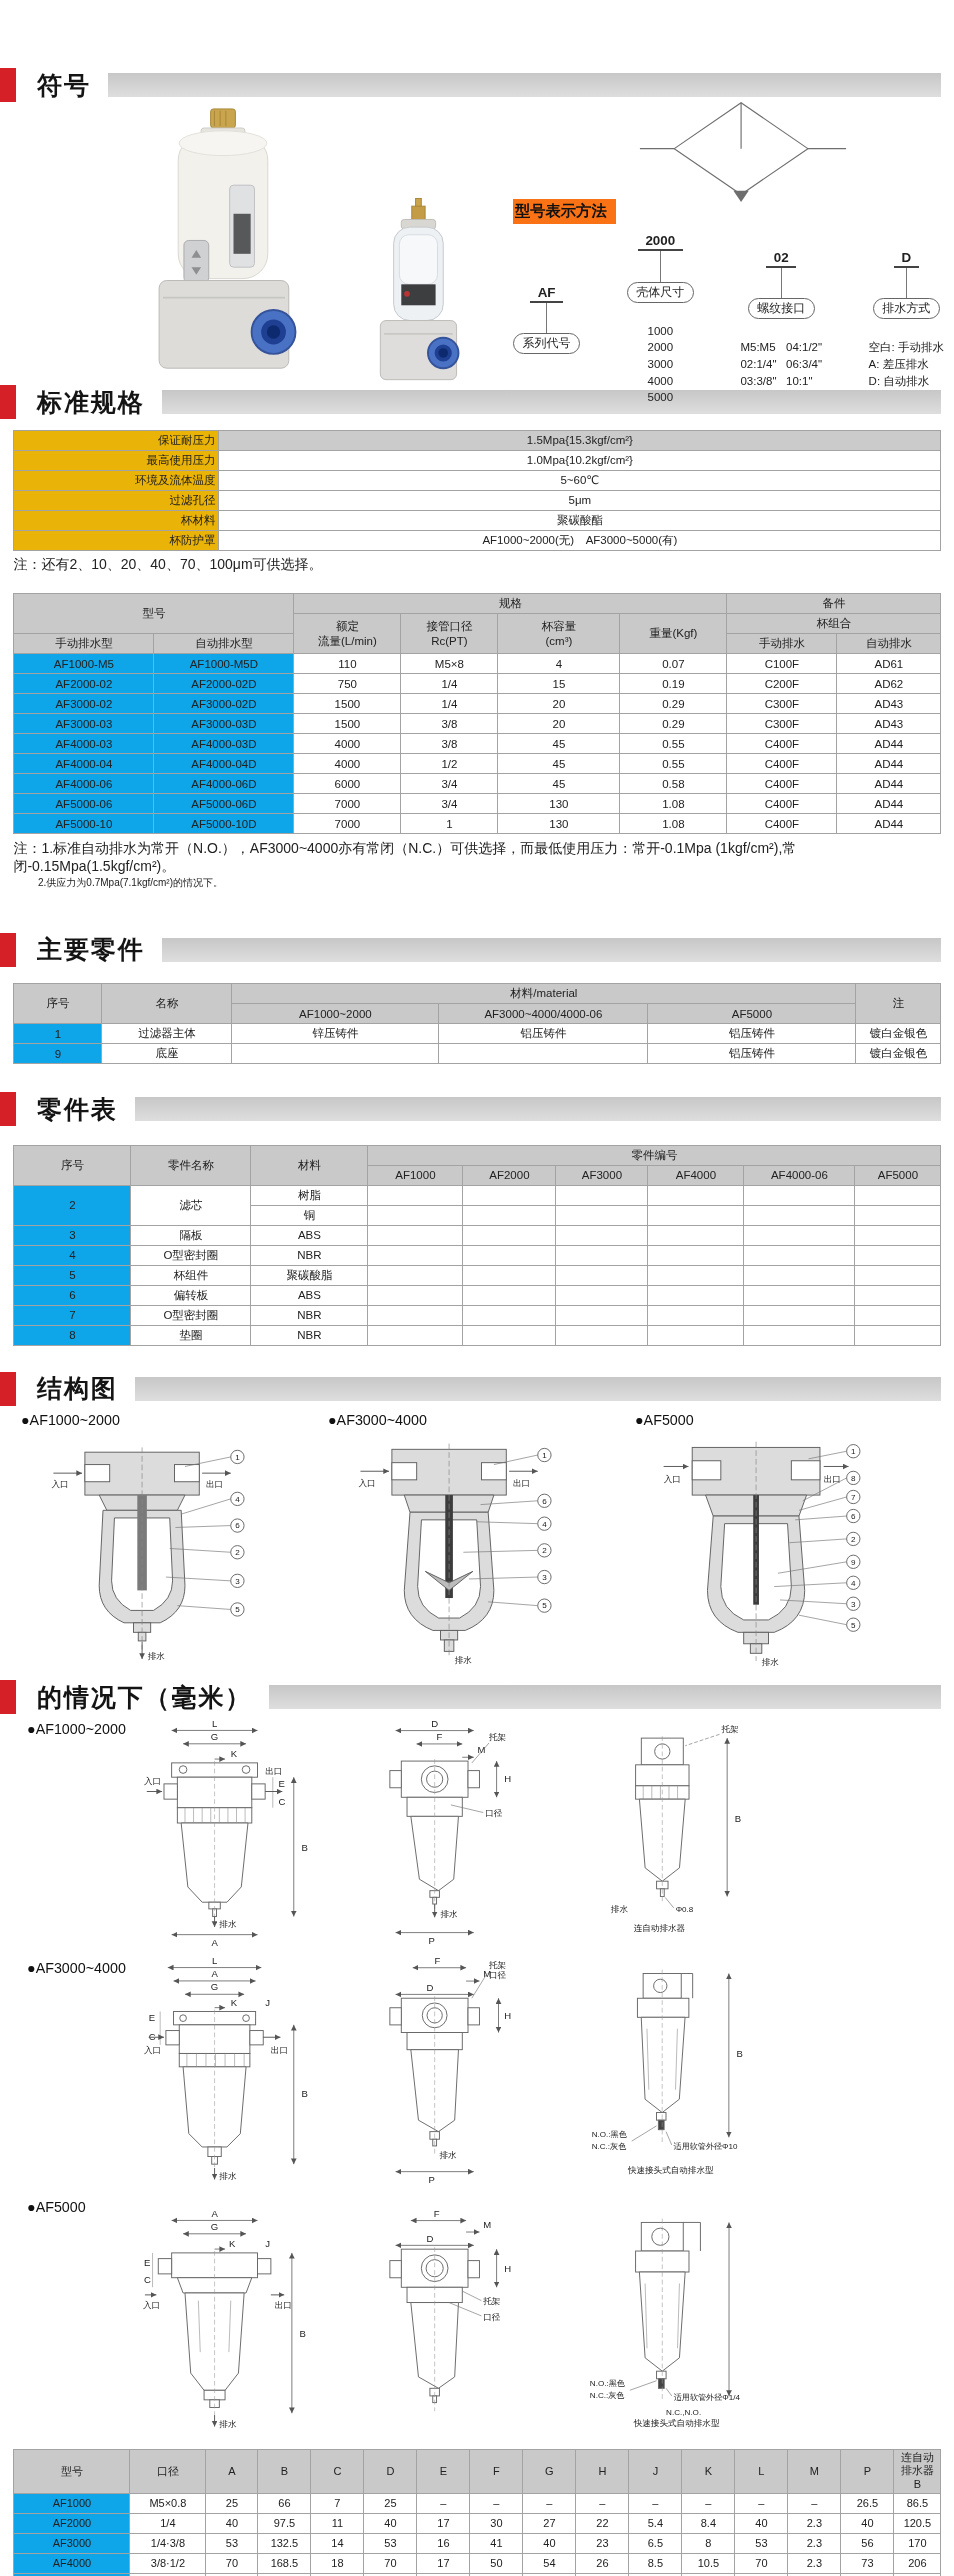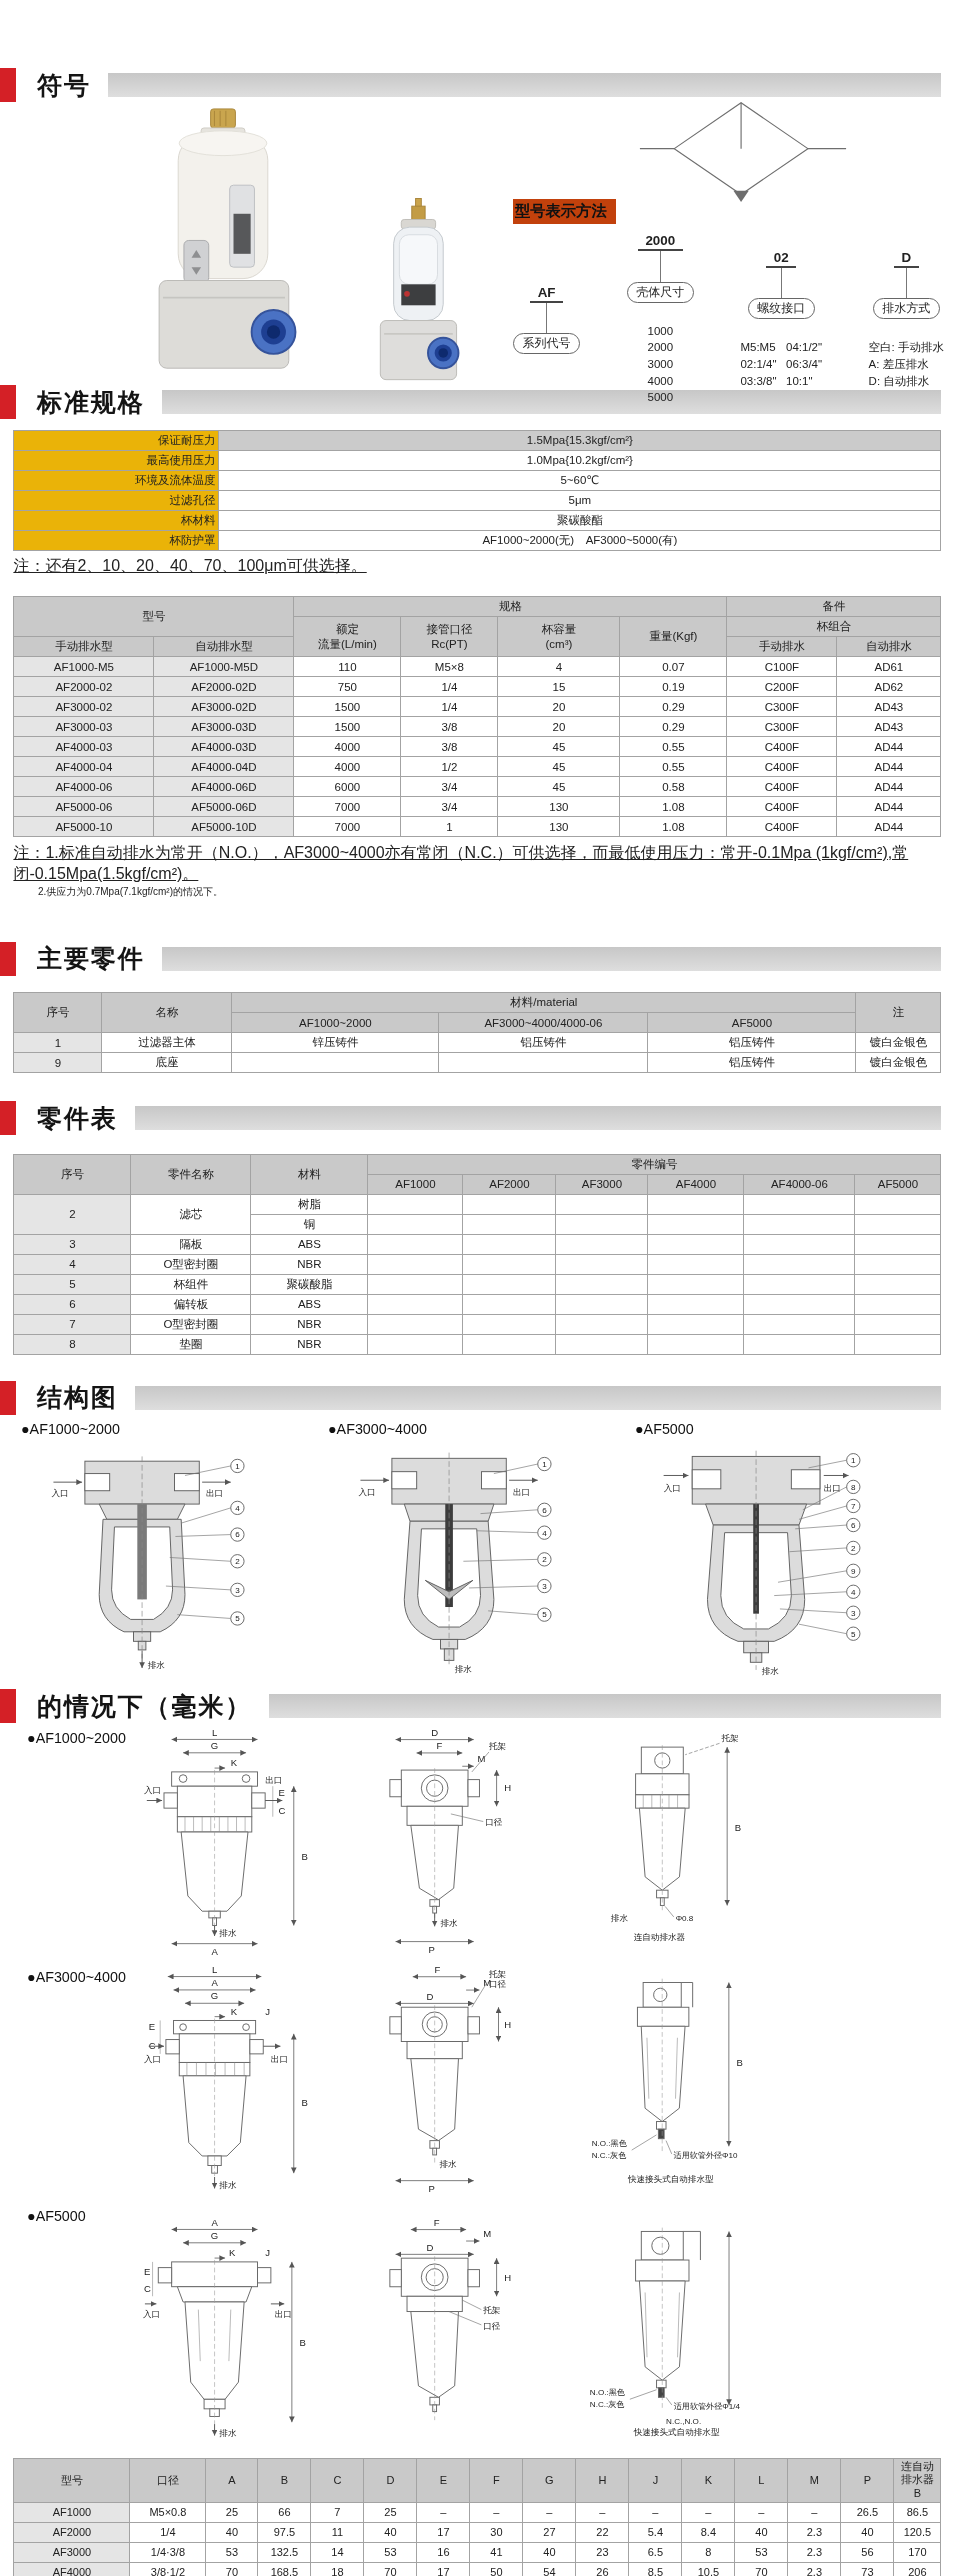--- a/index.html
+++ b/index.html
@@ -11,31 +11,31 @@
   .red-sq{width:16px;height:34px;background:#d42026;flex:0 0 auto;}
   .sec-title{font-size:25px;font-weight:bold;color:#141414;margin:0 0 0 21px;letter-spacing:1.9px;white-space:nowrap;}
   .sec-bar{flex:1;height:24px;margin-left:17px;background:linear-gradient(180deg,#c7c7c7,#dedede);}
 
   
   table.cat{border-collapse:collapse;width:928px;margin:7.6px auto 0 13.4px;font-size:11.5px;}
   table.cat th,table.cat td{border:1px solid #a3a3a3;height:17px;padding:1px 2.9px;text-align:center;font-weight:normal;color:#222;}
   table.cat thead th{background:#c9c9c9;}
   table.cat td.lbl{background:#eab308;text-align:right;padding-left:29px;}
   table.cat td.gr{background:#cbcbcb;}
-  table.cat td.mdl{background:#e5e5e5;}
+  table.cat td.mdl{background:#0ea5e9;}
   .pre{white-space:pre-line;line-height:1.25;}
-  .note-line{font-size:16px;margin:5.7px 0 0 13.4px;color:#222;text-decoration:underline;}
+  .note-line{font-size:14px;margin:5.7px 0 0 13.4px;color:#222;}
   .note-line2{font-size:10px;margin:0 0 0 38px;color:#222;}
 
   
   #sec1-content{position:relative;height:277px;}
   #photos{position:absolute;left:100px;top:1.9px;}
   #pneu-symbol{position:absolute;left:638px;top:-5.7px;}
   #model-code{position:absolute;left:513px;top:94px;width:431px;}
-  .mc-title{display:inline-block;background:#c2410c;padding:1.9px 9.5px 1.9px 1.9px;font-size:15.3px;font-weight:bold;color:#111;}
+  .mc-title{display:inline-block;background:#f97316;padding:1.9px 9.5px 1.9px 1.9px;font-size:15.3px;font-weight:bold;color:#111;}
   .mc-row{display:flex;justify-content:space-between;margin-top:9.5px;align-items:center;}
   .mc-col{display:flex;flex-direction:column;align-items:center;}
   .mc-code{font-weight:bold;font-size:13.4px;border-bottom:2.9px double #444;padding:0 7.6px 1px;}
   .mc-line{width:0;border-left:1px solid #777;height:30.5px;}
   .mc-box{border:1.4px solid #666;border-radius:12.4px;padding:1px 8.6px;font-size:12px;background:#fff;white-space:nowrap;}
   .mc-opts{font-size:11.5px;line-height:1.45;margin-top:20px;text-align:left;}
   .mc-2col{display:flex;gap:9.5px;}
 
   
   .diag-row{display:flex;margin:1.9px 0 0 13.4px;}

